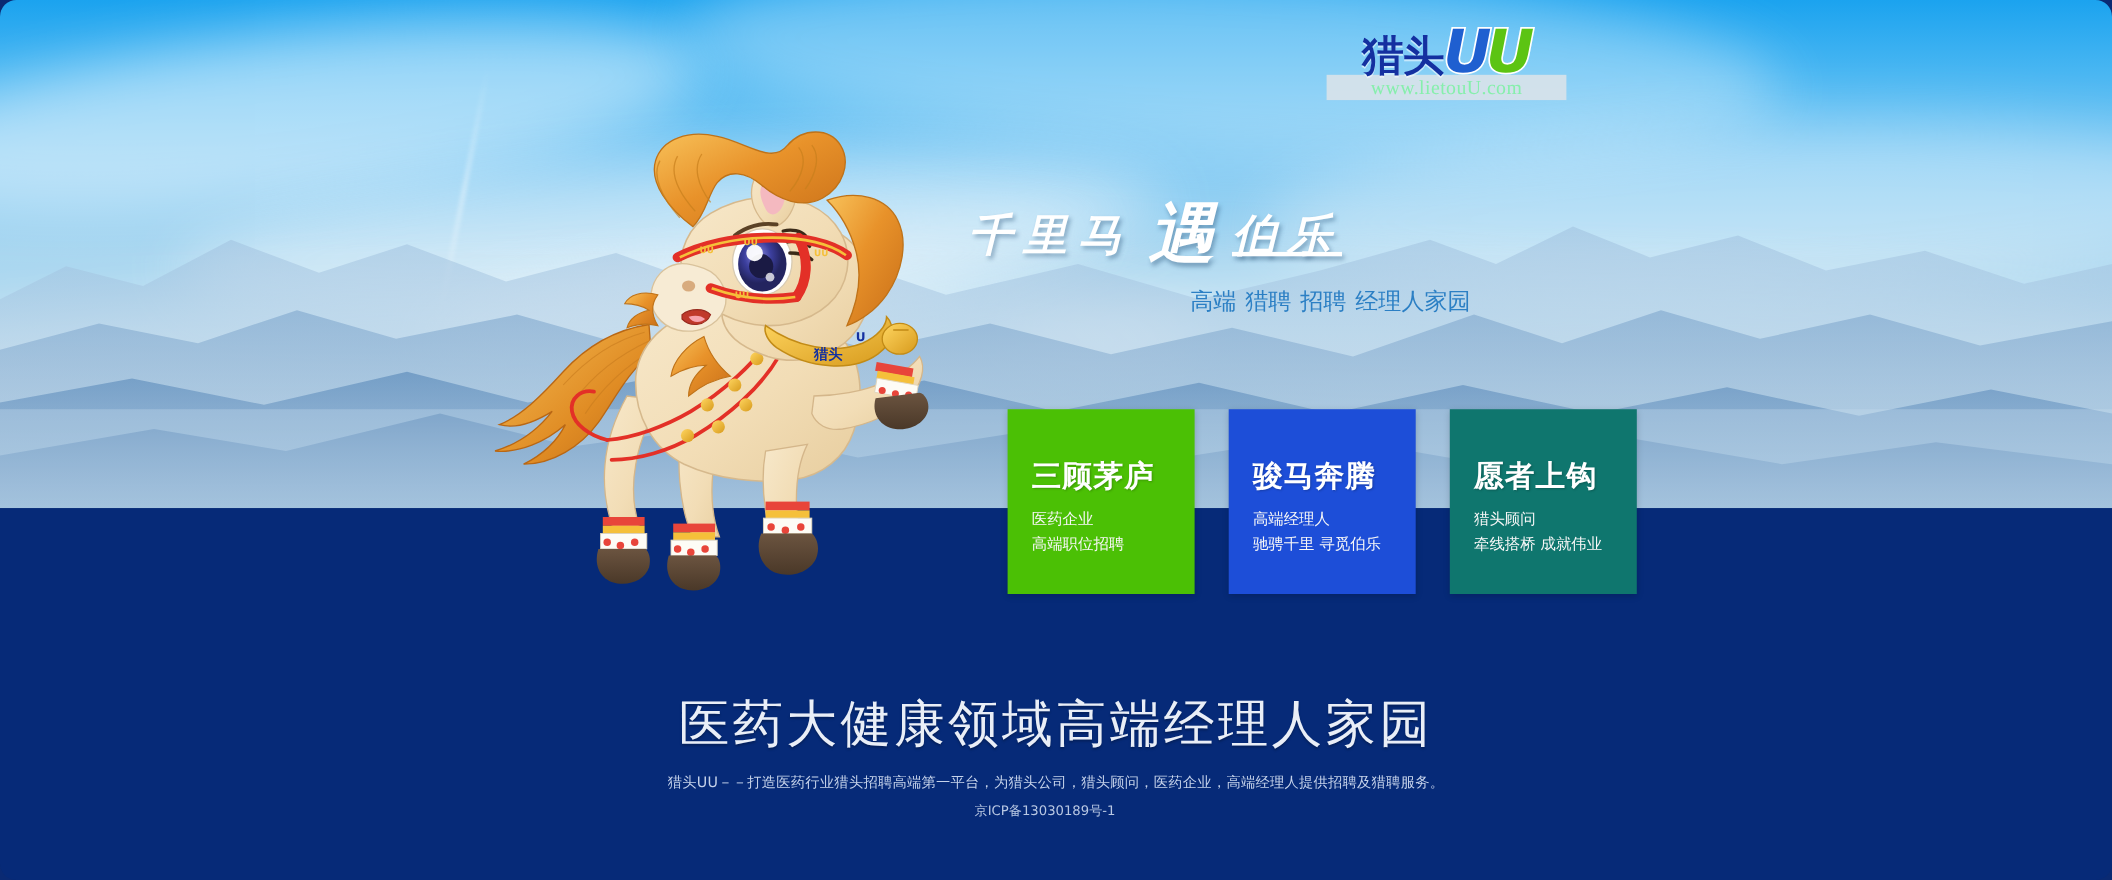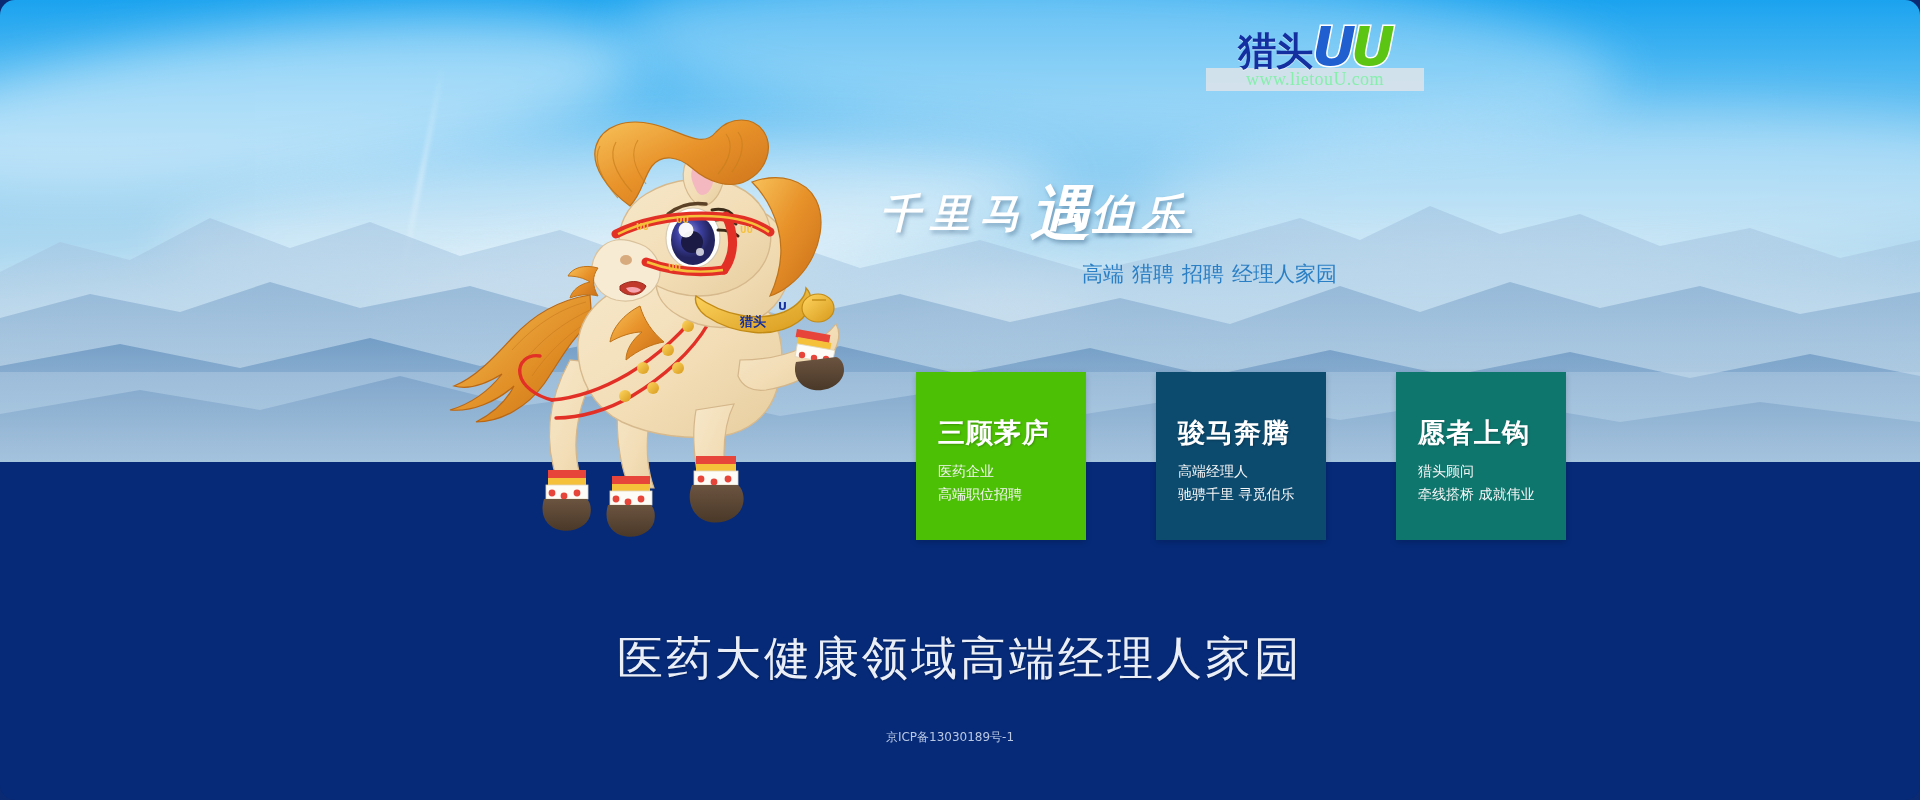--- a/index.html
+++ b/index.html
@@ -74,21 +74,21 @@
   }
   .logo-url {
     position:relative; z-index:3;
     font-family:Liberation Serif, serif;
     font-size:18px; color:#86efac; letter-spacing:.4px;
   }
 
   
   .slogan {
     position:absolute; left:880px; top:178px; width:430px; height:70px;
-    display:flex; align-items:center; justify-content:flex-start; 
+    display:flex; align-items:center; justify-content:flex-start; gap:14px;
     color:#ffffff;
     font-family:"DejaVu Serif","Liberation Serif",serif;
     font-style:italic; font-weight:bold;
     text-shadow:2px 3px 4px rgba(40,80,120,.42);
     white-space:nowrap;
   }
   .slogan .s-small { font-size:40px; letter-spacing:10px; }
   .slogan .s-big   { font-size:60px; letter-spacing:2px; line-height:.9; }
   .slogan .s-tail  { font-size:40px; letter-spacing:10px;text-decoration:underline; }
 
@@ -100,21 +100,21 @@
     font-size:21px; color:#2b7fc4; white-space:nowrap;
   }
   .nav a { color:#2b7fc4; text-decoration:none; }
 
   
   .horse { position:absolute; left:440px; top:110px; width:420px; height:430px; }
 
   
   .cards {
     position:absolute; left:916px; top:372px;
-    display:flex; gap:70px;justify-content:space-between;
+    display:flex; gap:31px;justify-content:space-between;
   }
   .card {
     width:170px; height:168px; position:relative;
     box-shadow:0 2px 6px rgba(0,0,0,.18);
   }
   .card .title {
     position:absolute; left:22px; top:43px;
     font-family:"DejaVu Serif","Liberation Serif",serif;
     font-weight:bold; font-size:27px; color:#ffffff;
     letter-spacing:1px; white-space:nowrap;
@@ -392,28 +392,29 @@
     <path fill="url(#mane)" stroke="#bf7218" stroke-width="1" d="M200,196 C184,204 172,218 170,232 C180,226 192,222 202,222
          C192,230 186,240 186,250 C198,240 212,234 224,232 C212,222 204,210 200,196 Z"></path>
   </svg>
 
   <div class="cards">
     <div class="card" id="card0" style="background: rgb(75, 192, 5);">
       <div class="title">三顾茅庐</div>
       <div class="l1">医药企业</div>
       <div class="l2">高端职位招聘</div>
     </div>
-    <div class="card" id="card1" style="background: #0c4a6e;">
+    <div class="card" id="card1" style="background: #1d4ed8;">
       <div class="title">骏马奔腾</div>
       <div class="l1">高端经理人</div>
       <div class="l2">驰骋千里 寻觅伯乐</div>
     </div>
     <div class="card" id="card2" style="background: #0f766e;">
       <div class="title">愿者上钩</div>
       <div class="l1">猎头顾问</div>
       <div class="l2">牵线搭桥 成就伟业</div>
     </div>
   </div>
 
   <div class="headline">医药大健康领域高端经理人家园</div>
+  <div class="subline">猎头UU－－打造医药行业猎头招聘高端第一平台，为猎头公司，猎头顾问，医药企业，高端经理人提供招聘及猎聘服务。</div>
   <div class="icp">京ICP备13030189号-1</div>
 
 </div>
 
 </body></html>

